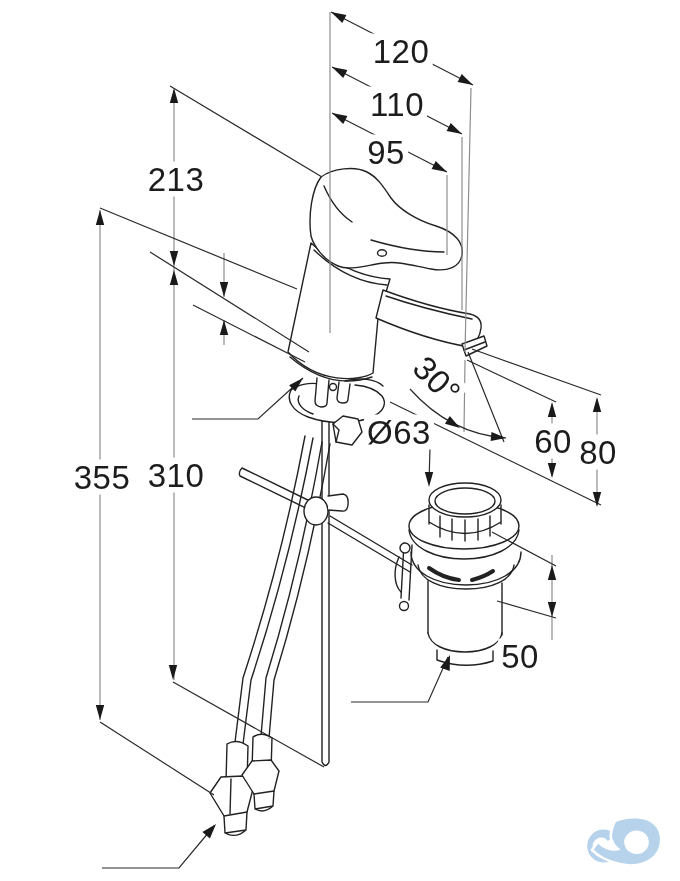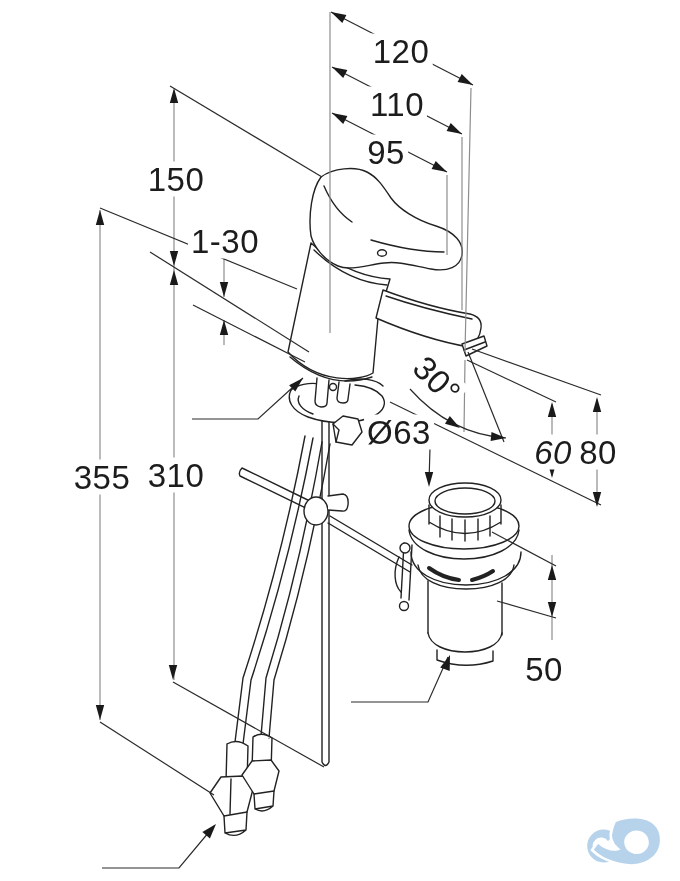--- a/index.html
+++ b/index.html
@@ -169,25 +169,24 @@
 
     <g transform="translate(575,813)">
       <path fill="#b7d3ec" d="M40,21 A16.5,16.5 0 1 0 40,45 L33,38 A8.5,8.5 0 1 1 33,28 Z"></path>
       <path fill="#b7d3ec" fill-rule="evenodd" stroke="#ffffff" stroke-width="2.5" d="M40,8 C54,2 72,3 80,11 C87,18 88,30 83,39 C77,49 64,54 51,52 C44,51 36,49 28,45 C24,43 20,40 17,37 L23,29 C28,34 36,38 43,36 C37,31 34,24 37,16 C38,12 39,10 40,8 Z M72,26 A11,10.5 0 1 0 72.01,26.03 Z"></path>
     </g>
   </svg>
 
   <div class="dim-label" style="left:401px;top:51px;">120</div>
   <div class="dim-label" style="left:397px;top:104px;">110</div>
   <div class="dim-label" style="left:386px;top:152px;">95</div>
-  <div class="dim-label" style="left:176px;top:179px;">150</div>
-  <div class="dim-label" style="left:225px;top:241px;">1-30</div>
+  <div class="dim-label" style="left:176px;top:179px;">213</div>
   <div class="dim-label" style="left:399px;top:432px;">Ø63</div>
   <div class="dim-label rot45" style="left:437px;top:380px;">30°</div>
   <div class="dim-label" style="left:102px;top:477px;text-align:right;">355</div>
   <div class="dim-label" style="left:176px;top:475px;">310</div>
-  <div class="dim-label" style="left:553px;top:452px;font-style:italic;">60</div>
+  <div class="dim-label" style="left:553px;top:441px;">60</div>
   <div class="dim-label" style="left:598px;top:452px;">80</div>
-  <div class="dim-label" style="left:544px;top:656px;margin-top:13px;">50</div>
+  <div class="dim-label" style="left:520px;top:656px;">50</div>
 
 
 
 </div>
 
 </body></html>

